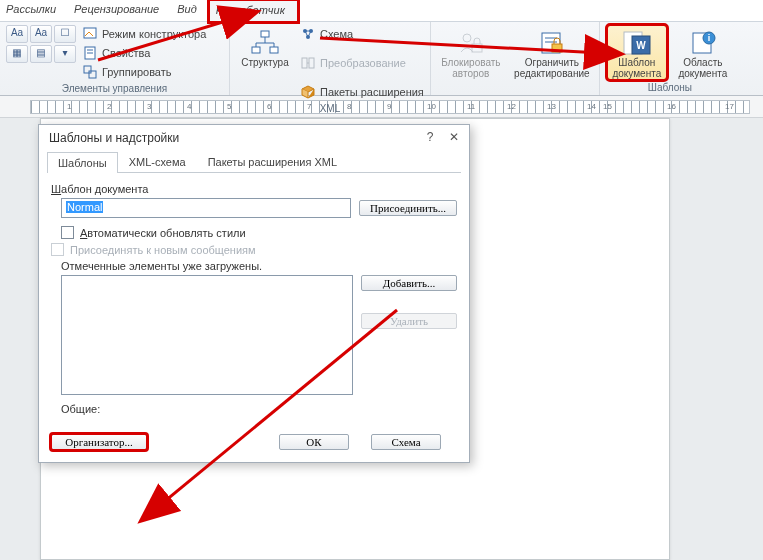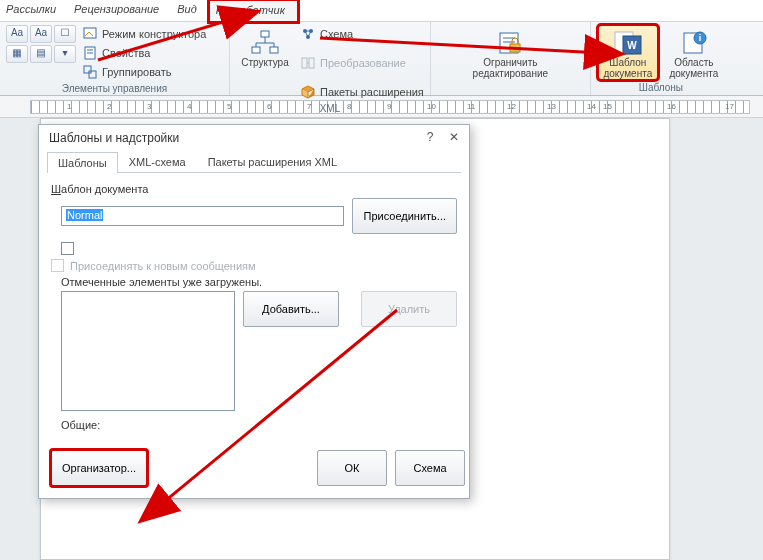--- a/index.html
+++ b/index.html
@@ -241,46 +241,47 @@
     font-size: 11px;
     background: #fff;
   }
   .tbox .selected {
     background: #3399ff;
     color: #fff;
     padding: 0 1px;
   }
   .dlg-btn {
     min-width: 96px;
-    height: 36px;
+    height: 16px;
     background: linear-gradient(#fefefe,#e8ebef);
     border: 1px solid #9ca8b4;
     border-radius: 2px;
     font-size: 11px;
     cursor: pointer;
     padding: 0 10px;
+    font-family: Liberation Serif, serif;
   }
   .dlg-btn.disabled { color: #a9b0b8; background:#f3f4f5; border-color:#d0d4d9; cursor: default;}
   .chk-row { display: flex; align-items: center; gap: 6px; font-size: 11px; margin-bottom: 4px;}
   .chk {
     width: 13px; height: 13px; border: 1px solid #7e8b99; background:#fff;
   }
   .chk.disabled { border-color:#c9cfd5; }
   .listbox {
     width: 292px;
     height: 120px;
     border: 1px solid #8a9aab;
     background: #fff;
   }
-  .side-col { display: flex; flex-direction: row; gap: 22px;}
+  .side-col { display: flex; flex-direction: column; gap: 22px;}
   .dlg-footer {
     display: flex;
     justify-content: flex-end;
-    gap: 8px;
-    padding: 6px 4px 12px 12px;
+    gap: 22px;
+    padding: 6px 28px 12px 12px;
     margin-left: 28px;
   }
 
   
   .arrow-svg {
     position: absolute;
     top: 0;
     left: 0;
     pointer-events: none;
     z-index: 20;
@@ -393,20 +394,32 @@
           </span>
           <span>Пакеты расширения</span>
         </div>
       </div>
     </div>
     <div class="ribbon-group-label">XML</div>
   </div>
 
   <div class="ribbon-group" style="min-width:160px">
     <div class="ribbon-group-body" style="justify-content:center">
+      <div class="big-btn disabled" style="width:68px">
+        <span class="big-icon">
+          <svg width="26" height="26">
+              <circle cx="9" cy="8" r="4" fill="none" stroke="#a8b0b8"></circle>
+              <path d="M3 22 Q9 14 15 22" fill="none" stroke="#a8b0b8"></path>
+              <rect x="14" y="14" width="10" height="8" fill="none" stroke="#a8b0b8"></rect>
+              <path d="M16 14 V11 a3 3 0 0 1 6 0 V14" fill="none" stroke="#a8b0b8"></path>
+            </svg>
+        </span>
+        <span class="big-label">Блокировать
+авторов</span>
+      </div>
       <div class="big-btn" style="width:82px">
         <span class="big-icon">
           <svg width="26" height="26">
               <rect x="3" y="3" width="18" height="20" fill="#fff" stroke="#3b6ca8"></rect>
               <line x1="6" y1="8" x2="18" y2="8" stroke="#3b6ca8"></line>
               <line x1="6" y1="12" x2="18" y2="12" stroke="#3b6ca8"></line>
               <rect x="13" y="14" width="10" height="8" fill="#f3c24a" stroke="#c77d12"></rect>
               <path d="M15 14 V11 a3 3 0 0 1 6 0 V14" fill="none" stroke="#c77d12"></path>
             </svg>
         </span>
@@ -487,20 +500,21 @@
   </div>
 
   <div class="dlg-body">
     <div class="lbl underline-first">Шаблон документа</div>
     <div class="row" style="margin-left:10px">
       <div class="tbox"><span class="selected">Normal</span></div>
       <button class="dlg-btn">Присоединить...</button>
     </div>
     <div class="chk-row" style="margin-left:10px">
       <span class="chk"></span>
+      <span class="underline-first">Автоматически обновлять стили</span>
     </div>
     <div class="chk-row" style="color:#a9b0b8">
       <span class="chk disabled"></span>
       <span>Присоединять к новым сообщениям</span>
     </div>
 
     <div class="lbl" style="margin-left:10px">Отмеченные элементы уже загружены.</div>
     <div class="row" style="align-items:flex-start; margin-left:10px">
       <div class="listbox"></div>
       <div class="side-col">

